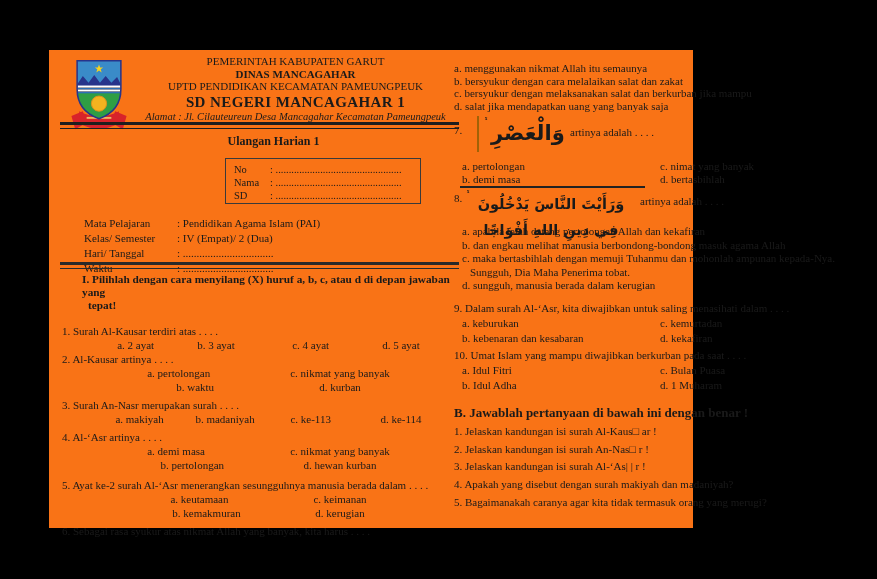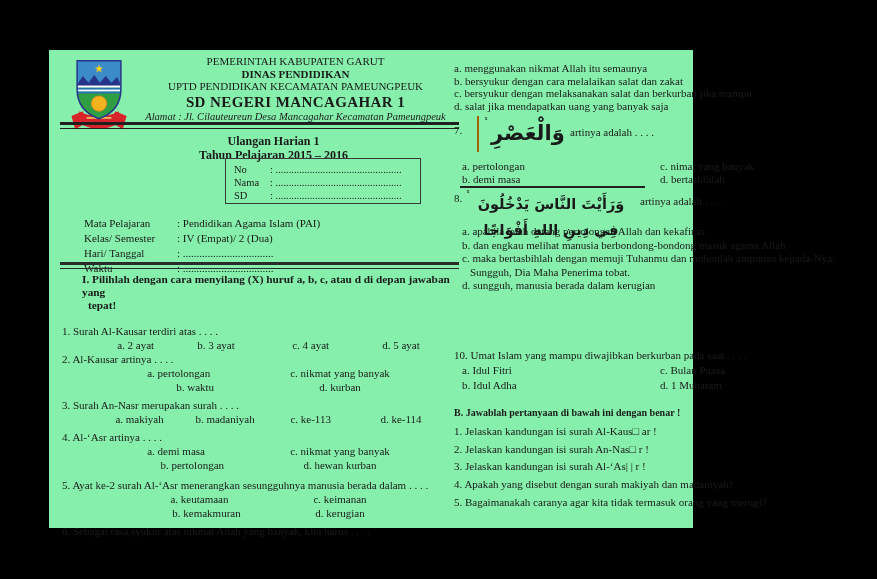--- a/index.html
+++ b/index.html
@@ -1,18 +1,18 @@
 <!DOCTYPE html>
 <html><head>
 <meta charset="utf-8">
 <style>
   html,body{margin:0;padding:0;}
   .canvas{position:relative;width:877px;height:579px;background:#000;overflow:hidden;
           font-family:"Liberation Serif", serif;color:#1a1a1a;}
-  .page{position:absolute;left:49px;top:50px;width:644px;height:478px;background:#86efac;}
+  .page{position:absolute;left:49px;top:50px;width:644px;height:478px;background:#f97316;}
 
   
   .letterhead{position:absolute;left:13px;top:5px;width:397px;height:66px;}
   .logo{position:absolute;left:8px;top:2px;width:58px;height:78px;}
   .lh-text{margin-left:70px;width:327px;text-align:center;line-height:12.5px;}
   .lh1{font-size:11px;}
   .lh2{font-size:11px;font-weight:bold;}
   .lh3{font-size:11px;}
   .lh4{font-size:15px;font-weight:bold;letter-spacing:.4px;line-height:16px;padding-top:1px;}
   .lh5{font-size:10.5px;font-style:italic;line-height:13px;}
@@ -69,21 +69,21 @@
   .mark8{position:absolute;left:13px;top:0;font-size:8px;font-weight:bold;}
   .arabic8{position:absolute;left:13px;top:3px;width:168px;text-align:center;direction:rtl;
            font-family:"DejaVu Sans",sans-serif;font-weight:bold;font-size:14.5px;line-height:26px;}
   .suffix8{position:absolute;left:186px;top:7px;font-size:11px;}
   .q8opts{top:175px;left:0;width:372px;}
   .q8opts .ln{line-height:13.6px;padding-left:8px;}
   .q8opts .cont{padding-left:16px;}
   .q9{top:251px;left:0;width:372px;}
   .q9 .ln,.q10 .ln{line-height:15px;}
   .q10{top:298px;left:0;width:372px;}
-  .bhead{top:356px;left:0;width:372px;font-size:10px;font-weight:bold;line-height:14px;}
+  .bhead{top:356px;left:0;width:372px;font-size:13px;font-weight:bold;line-height:14px;}
   .bitems{top:375px;left:0;width:372px;}
   .bitems .ln{line-height:13px;margin-bottom:4.7px;}
 </style>
 </head>
 <body>
 
 <div class="canvas">
   <div class="page">
 
     <div class="letterhead">
@@ -110,31 +110,30 @@
           <rect x="7" y="34.4" width="46" height="1.8" fill="#ffffff"></rect>
           <rect x="7" y="36.2" width="46" height="2" fill="#2d6fb5"></rect>
           <circle cx="30" cy="49" r="8" fill="#f3b31f"></circle>
           <circle cx="30" cy="49" r="8" fill="none" stroke-width="1" stroke="#dd8f1b"></circle>
           <polygon points="30,8 31.2,11 34.4,11 31.8,13 32.8,16.2 30,14.3 27.2,16.2 28.2,13 25.6,11 28.8,11" fill="#f7d21e"></polygon>
         </g>
         <path d="M7 4 L53 4 L53 34 C53 51 44 60 30 65 C16 60 7 51 7 34 Z" fill="none" stroke-width="1.6" stroke="#27348b"></path>
       </svg>
       <div class="lh-text">
         <div class="lh1">PEMERINTAH KABUPATEN GARUT</div>
-        <div class="lh2">DINAS PENDIDIKAN</div>
+        <div class="lh2">DINAS MANCAGAHAR</div>
         <div class="lh3">UPTD PENDIDIKAN KECAMATAN PAMEUNGPEUK</div>
         <div class="lh4">SD NEGERI MANCAGAHAR 1</div>
         <div class="lh5">Alamat : Jl. Cilauteureun Desa Mancagahar Kecamatan Pameungpeuk</div>
       </div>
     </div>
     <div class="rule-double"></div>
 
     <div class="title">
       <div>Ulangan Harian 1</div>
-      <div>Tahun Pelajaran 2015 – 2016</div>
     </div>
 
     <div class="sbox">
       <div class="row">
         <span class="lab">No</span>
         <span>: ................................................</span>
       </div>
       <div class="row">
         <span class="lab">Nama</span>
         <span>: ................................................</span>
@@ -252,20 +251,31 @@
         <span class="suffix8">artinya adalah . . . .</span>
       </div>
       <div class="abs q8opts">
         <div class="ln">a. apabila telah datang pertolongan Allah dan kekafiran</div>
         <div class="ln">b. dan engkau melihat manusia berbondong-bondong masuk agama Allah</div>
         <div class="ln">c. maka bertasbihlah dengan memuji Tuhanmu dan mohonlah ampunan kepada-Nya.</div>
         <div class="ln cont">Sungguh, Dia Maha Penerima tobat.</div>
         <div class="ln">d. sungguh, manusia berada dalam kerugian</div>
       </div>
 
+      <div class="abs q9">
+        <div class="ln">9. Dalam surah Al-‘Asr, kita diwajibkan untuk saling menasihati dalam . . . .</div>
+        <div class="ln ropt">
+          <span class="r2a">a. keburukan</span>
+          <span>c. kemurtadan</span>
+        </div>
+        <div class="ln ropt">
+          <span class="r2a">b. kebenaran dan kesabaran</span>
+          <span>d. kekafiran</span>
+        </div>
+      </div>
 
       <div class="abs q10">
         <div class="ln">10. Umat Islam yang mampu diwajibkan berkurban pada saat . . . .</div>
         <div class="ln ropt">
           <span class="r2a">a. Idul Fitri</span>
           <span>c. Bulan Puasa</span>
         </div>
         <div class="ln ropt">
           <span class="r2a">b. Idul Adha</span>
           <span>d. 1 Muharam</span>

